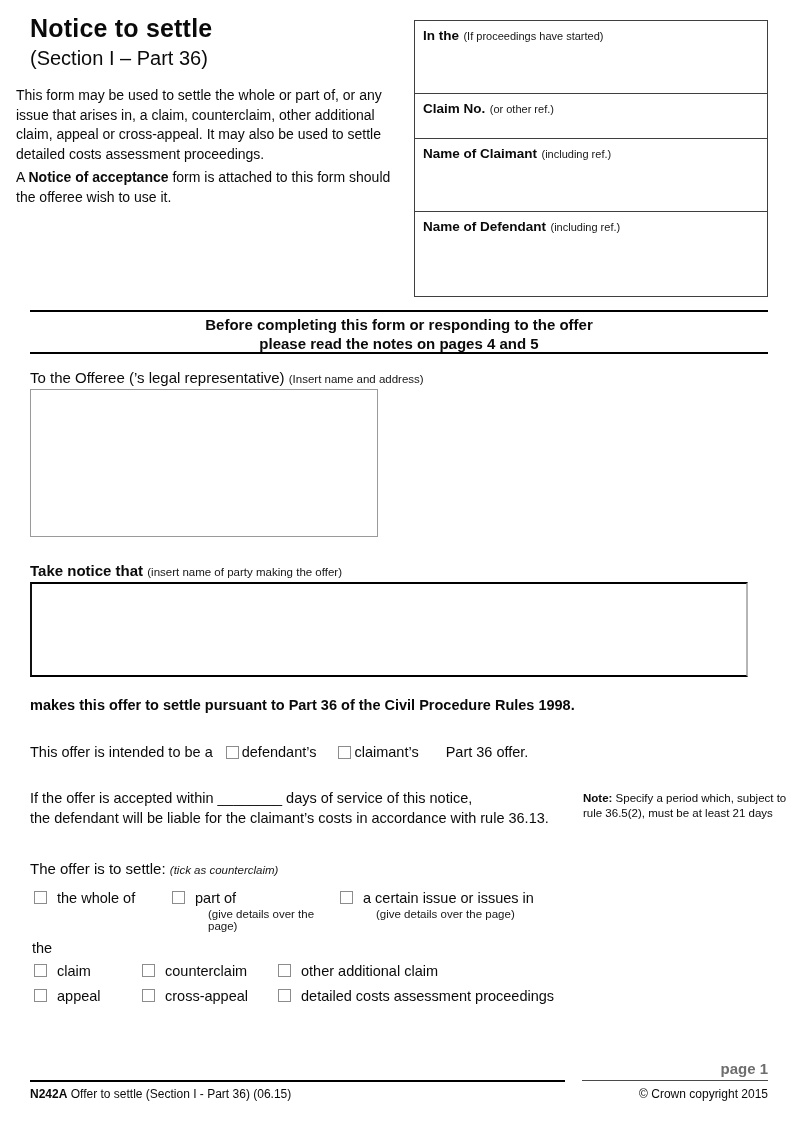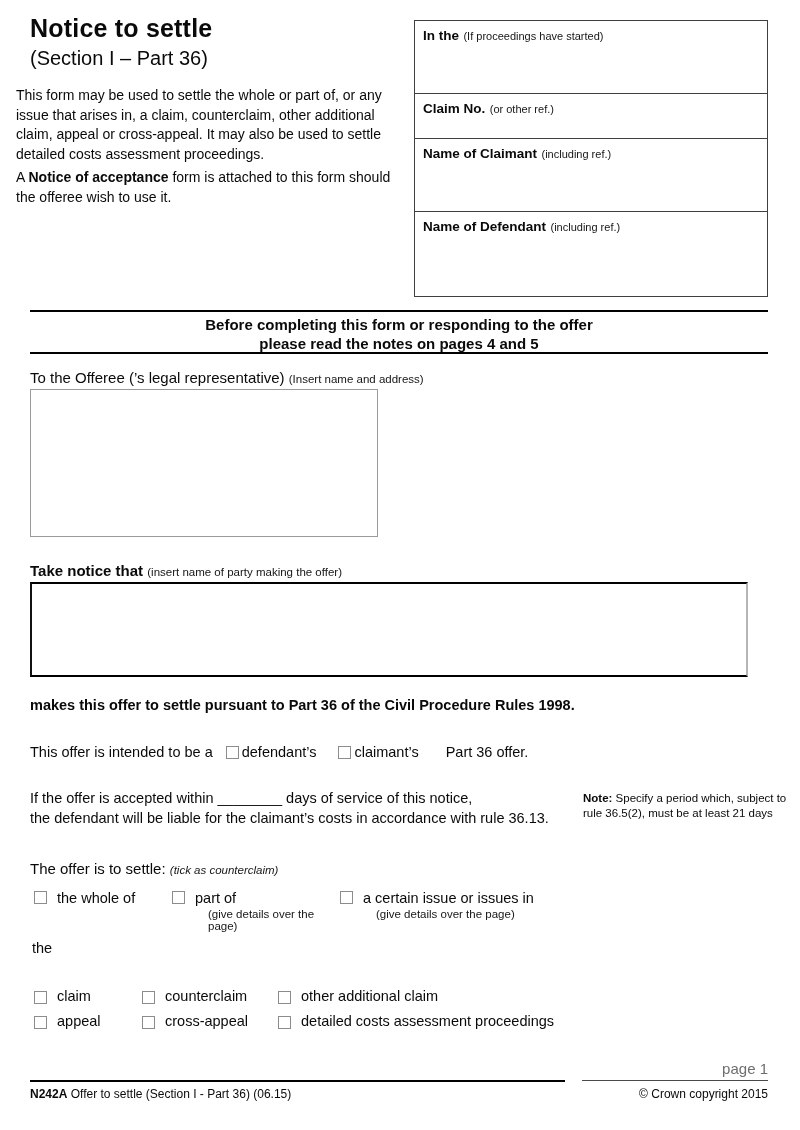--- a/index.html
+++ b/index.html
@@ -77,27 +77,27 @@
   .scope-cell .lbl{margin-left:10px;}
   .scope-c1{width:138px;}
   .scope-c2{width:168px;}
   .scope-sub{margin-left:23px;margin-top:2px;}
   .scope-col{display:flex;flex-direction:column;}
 
   .the-word{left:32px;top:940px;font-size:14.5px;}
   .target-row{left:34px;display:flex;font-size:14.5px;}
   .target-row1{top:963px;}
   .target-row2{top:988px;}
-  .target-cell{display:flex;align-items:flex-end;}
+  .target-cell{display:flex;align-items:flex-start;}
   .target-cell .checkbox{margin-top:1px;}
   .target-cell .lbl{margin-left:10px;}
   .t-c1{width:108px;}
-  .t-c2{width:136px;margin-top:25px;}
-
-  .page-num{right:32px;top:1060px;font-size:15px;color:var(--gray-text);}
+  .t-c2{width:136px;}
+
+  .page-num{right:32px;top:1060px;font-size:15px;color:var(--gray-text);font-weight:bold;}
   .fline-left{left:30px;top:1080px;width:535px;height:2px;background:#000;}
   .fline-right{left:582px;top:1080px;width:186px;height:1px;background:#4a4a4a;}
   .footer-left{left:30px;top:1087px;font-size:12px;}
   .footer-right{right:32px;top:1087px;font-size:12px;}
 </style>
 </head>
 <body>
 
 <div class="page">
 

